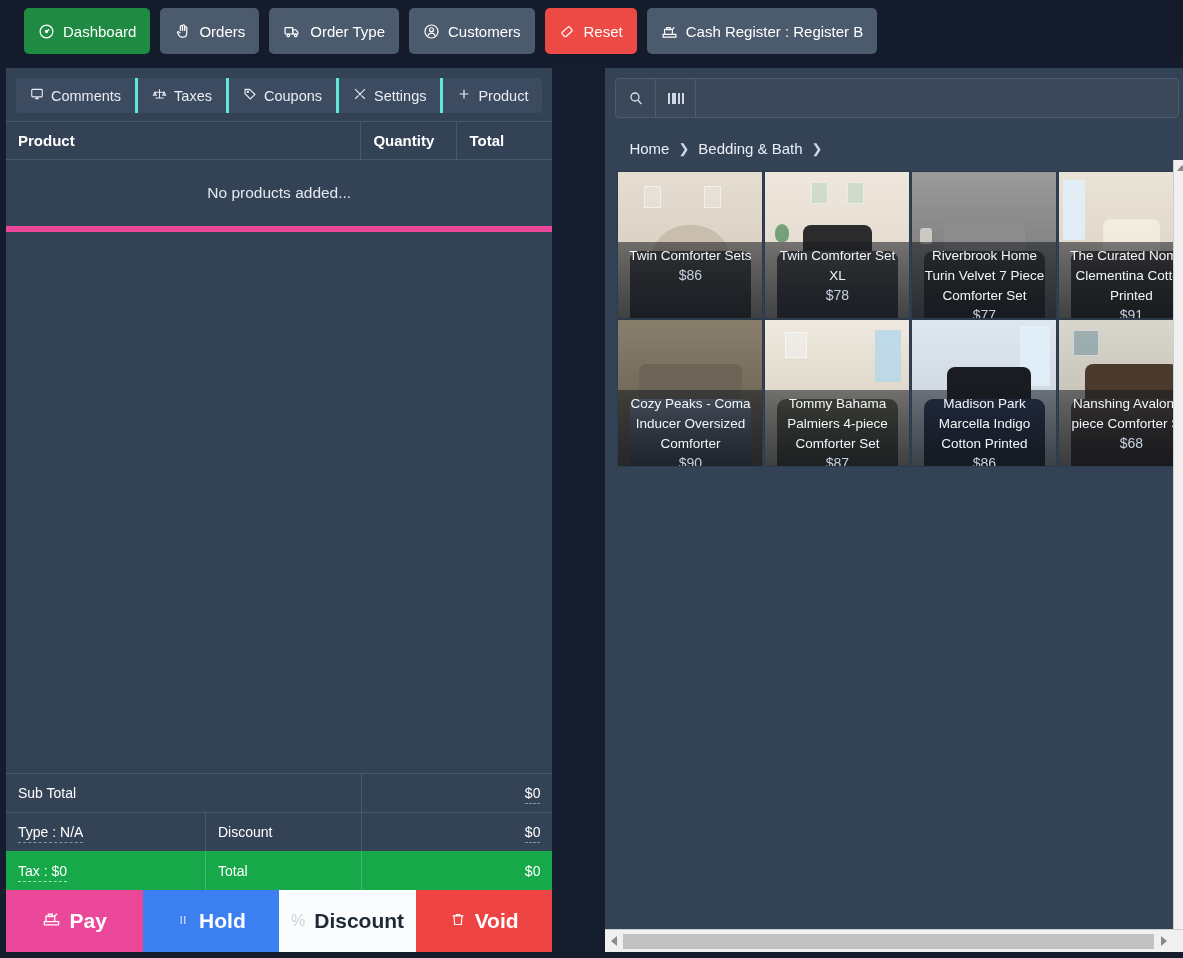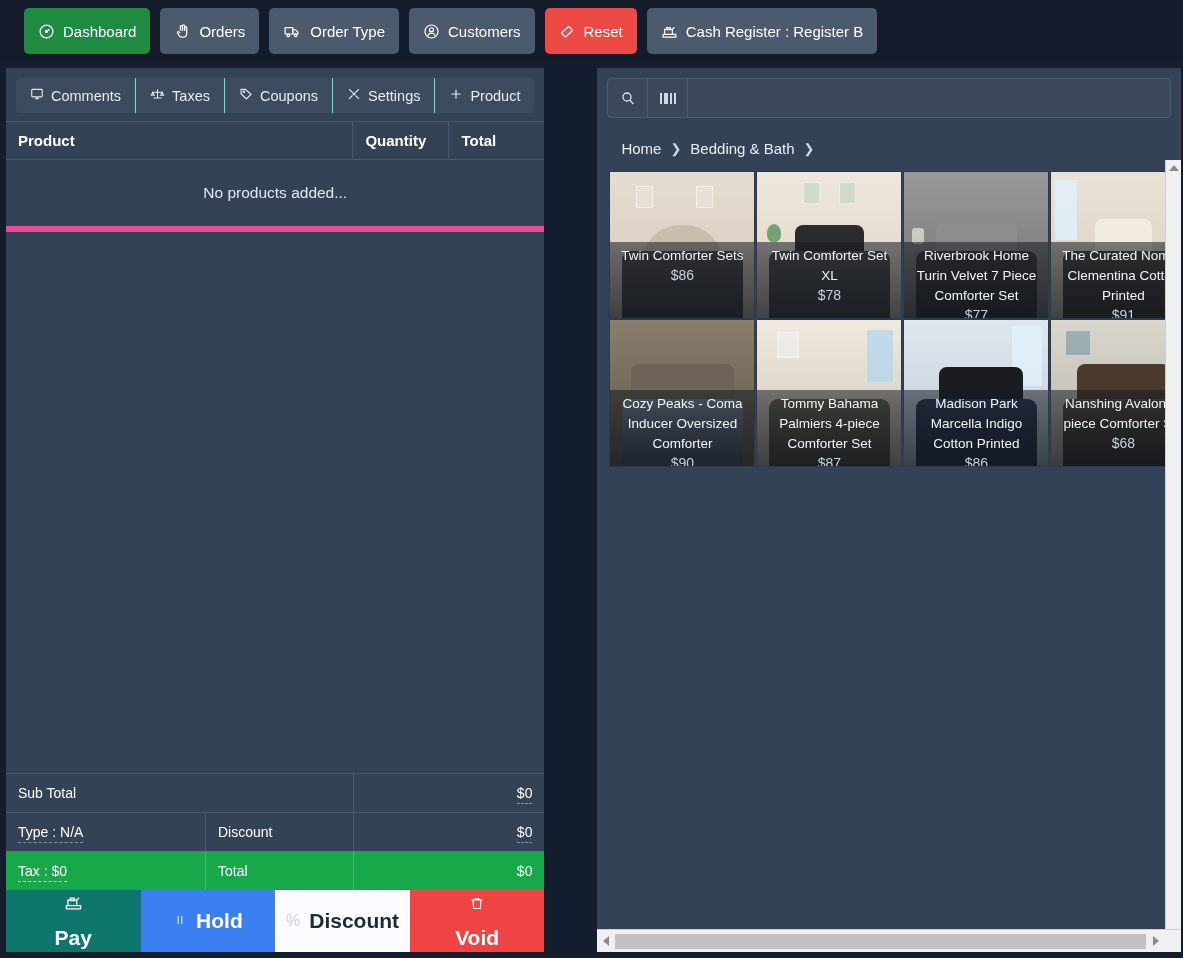--- a/index.html
+++ b/index.html
@@ -40,21 +40,21 @@
     width: 581px; height: 884px;
     background: #344256;
     display: flex; flex-direction: column;
   }
   .cart-tabs-wrap { padding: 10px 10px 8px 10px; }
   .cart-tabs { display: flex; background: #3d4b61; border-radius: 4px; width: 100%; overflow: hidden; }
   .ctab {
     display: flex; align-items: center; gap: 7px;
     padding: 9px 14px;
     color: #e8ecf2; font-size: 14.5px;
-    border-right: 1px solid #5eead4;
+    border-right: 3px solid #5eead4;
     white-space: nowrap; cursor: pointer;
   }
   .ctab.last { border-right: none; }
   .ctab-filler { flex: 1; }
 
   .cart-head {
     display: flex;
     border-top: 1px solid #4a586c;
     border-bottom: 1px solid #4a586c;
     color: #ffffff; font-weight: bold; font-size: 15px;
@@ -78,24 +78,24 @@
   .sumrow.green { background: #17a84a; border-top: 1px solid #17a84a; }
   .sumrow.green .sum-left, .sumrow.green .sum-mid { border-right-color: #3bbd6b; }
   .sumrow.green .sum-left span { border-bottom-color: #9ae8b8; }
   .sum-right span { border-bottom: 1px dashed #7f93b5; padding-bottom: 2px; }
 
   .actions { display: flex; height: 62px; }
   .act {
     flex: 1; display: flex; align-items: center; justify-content: center; gap: 9px;
     font-size: 21px; font-weight: bold; color: #ffffff; cursor: pointer;
   }
-  .act.pay { background: #0f766e; flex-direction: column; }
+  .act.pay { background: #ec4899; }
   .act.hold { background: #3b7ff0; }
   .act.discount { background: #fbfcfd; color: #1f2937; }
-  .act.void { background: #ef4444; flex-direction: column; }
+  .act.void { background: #ef4444; }
   .act .pct { color: #c9d2dd; font-size: 16px; font-weight: normal; }
 
   
   .products {
     width: 584px; height: 884px;
     background: #344256;
     display: flex; flex-direction: column;
     position: relative;
     margin-left: 45px;
   }

